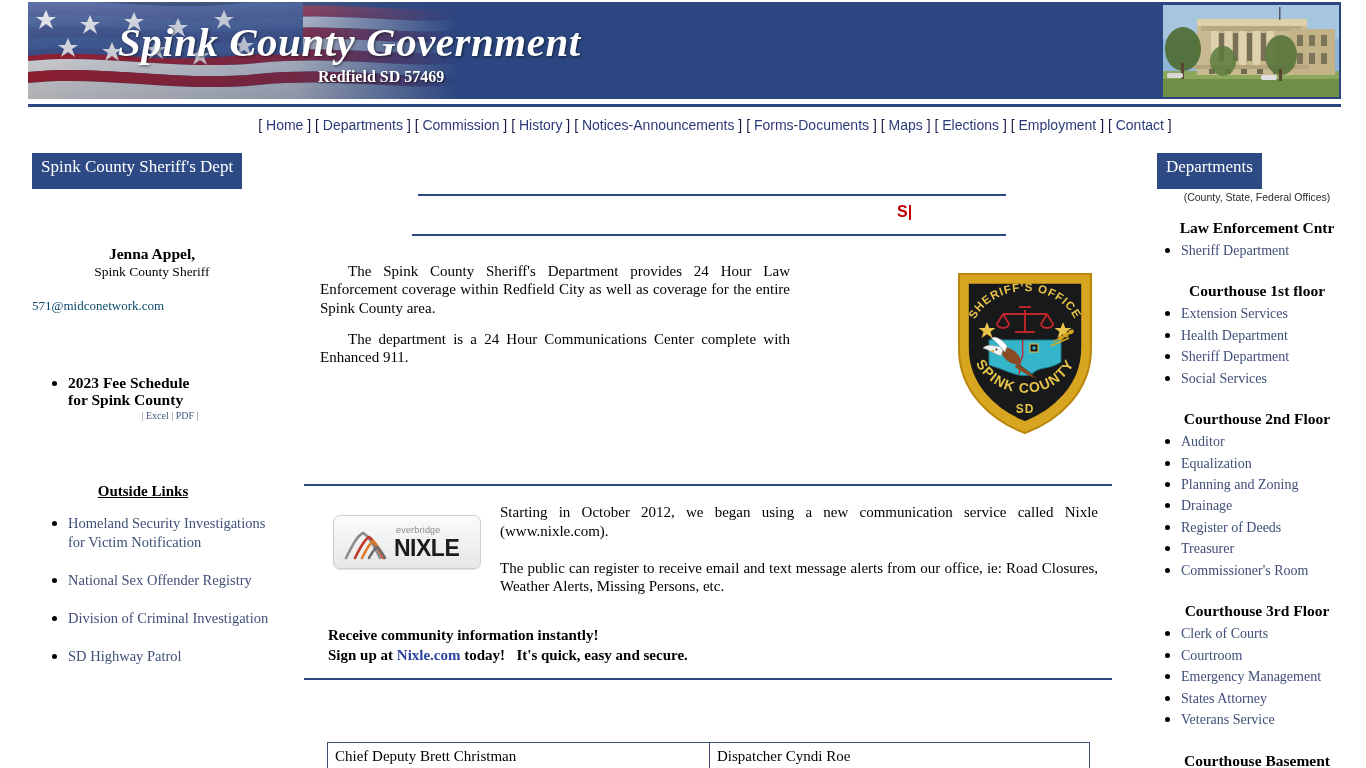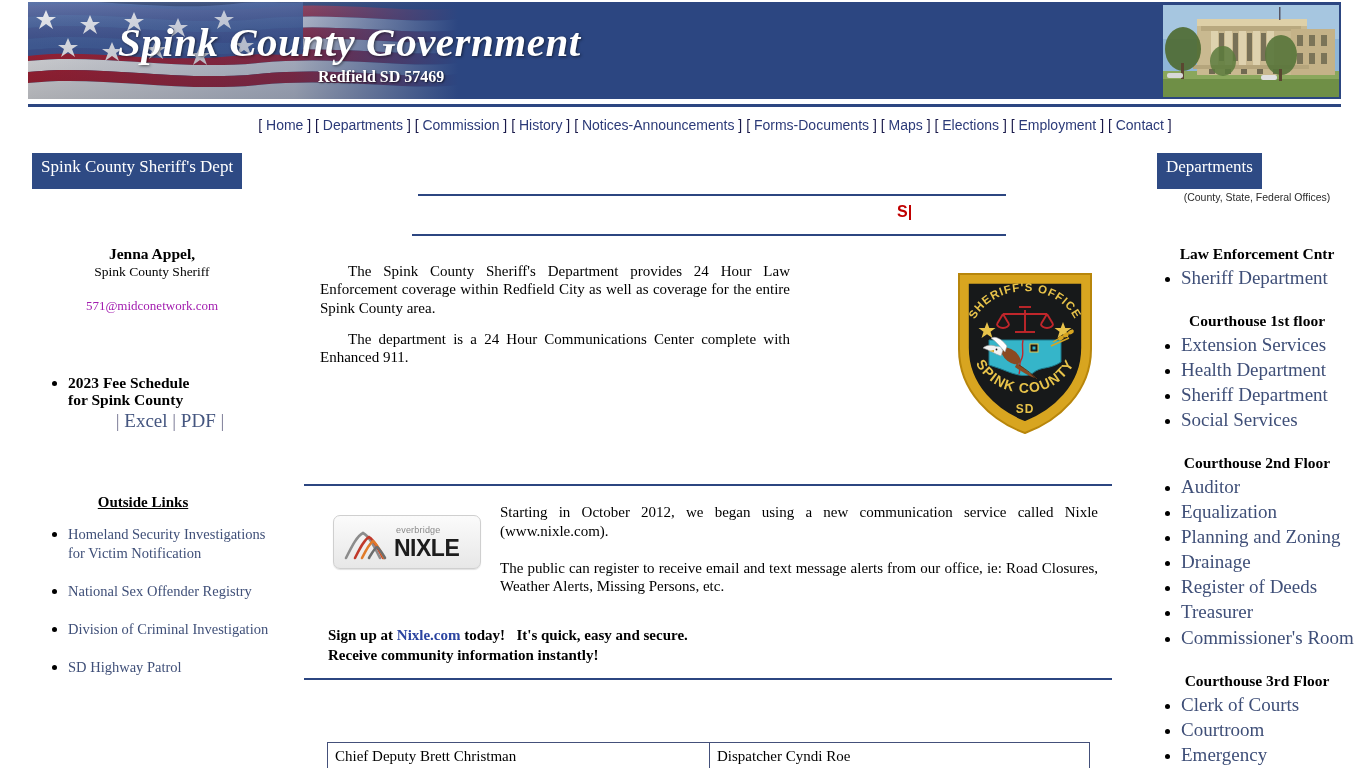--- a/index.html
+++ b/index.html
@@ -107,39 +107,39 @@
     font-weight: bold;
     color: #000;
   }
   .sheriff-title {
     text-align: center;
     font-size: 13.5px;
     color: #000;
     margin-top: 1px;
   }
   .sheriff-email {
-    text-align: center;
+    text-align: left;
     font-size: 13px;
-    color: #a21caf;
+    color: #0c4a6e;
     margin-top: 18px;
   }
   .fee-list {
     margin: 60px 0 0 0;
     padding-left: 36px;
   }
   .fee-list li { list-style: disc; }
   .fee-title {
     font-weight: bold;
     font-size: 15.5px;
     color: #000;
     line-height: 1.15;
   }
   .fee-links {
     text-align: center;
-    font-size: 19px;
+    font-size: 10px;
     margin-top: 1px;
     color: #7a7a95;
   }
   .fee-links a { color: #44557f; text-decoration: none; }
 
   .outside-head {
     text-align: center;
     font-weight: bold;
     font-size: 15px;
     text-decoration: underline;
@@ -303,40 +303,40 @@
     width: 200px;
   }
   .dept-sub {
     text-align: center;
     font-family: "Liberation Sans", sans-serif;
     font-size: 10.5px;
     color: #2b2b2b;
     margin-top: 2px;
   }
   .dept-group { margin-top: 22px; }
-  .dept-group.first { margin-top: 42px; }
+  .dept-group.first { margin-top: 16px; }
   .dept-head {
     font-weight: bold;
     font-size: 15.5px;
     color: #000;
     text-align: center;
     line-height: 1.1;
   }
   .dept-list {
     margin: 3px 0 0 0;
     padding-left: 24px;
   }
   .dept-list li {
     list-style: disc;
     line-height: 1.32;
   }
   .dept-list a {
     color: #3f4f78;
     text-decoration: none;
-    font-size: 19px;
+    font-size: 14px;
     text-align: right;
   }
 </style>
 </head>
 <body>
 
 <div class="page">
 
   <div class="banner">
     <div class="banner-flag">
@@ -623,24 +623,24 @@
         </div>
       </div>
 
       <div class="nixle-text">
         <p>Starting in October 2012, we began using a new communication service called Nixle (www.nixle.com).</p>
         <p>The public can register to receive email and text message alerts from our office, ie: Road Closures, Weather Alerts, Missing Persons, etc.</p>
       </div>
     </div>
 
     <div class="nixle-cta">
+      <div>Receive community information instantly!</div>
       <div>
         <span>Sign up at </span><a href="#">Nixle.com</a><span> today!</span>&nbsp;&nbsp;&nbsp;<span>It's quick, easy and secure.</span>
       </div>
-      <div>Receive community information instantly!</div>
     </div>
 
     <div class="nixle-rule-bottom"></div>
   </div>
 
   <table class="staff-table">
     <tbody>
         <tr>
       <td class="c1">Chief Deputy Brett Christman</td>
       <td>Dispatcher Cyndi Roe</td>

